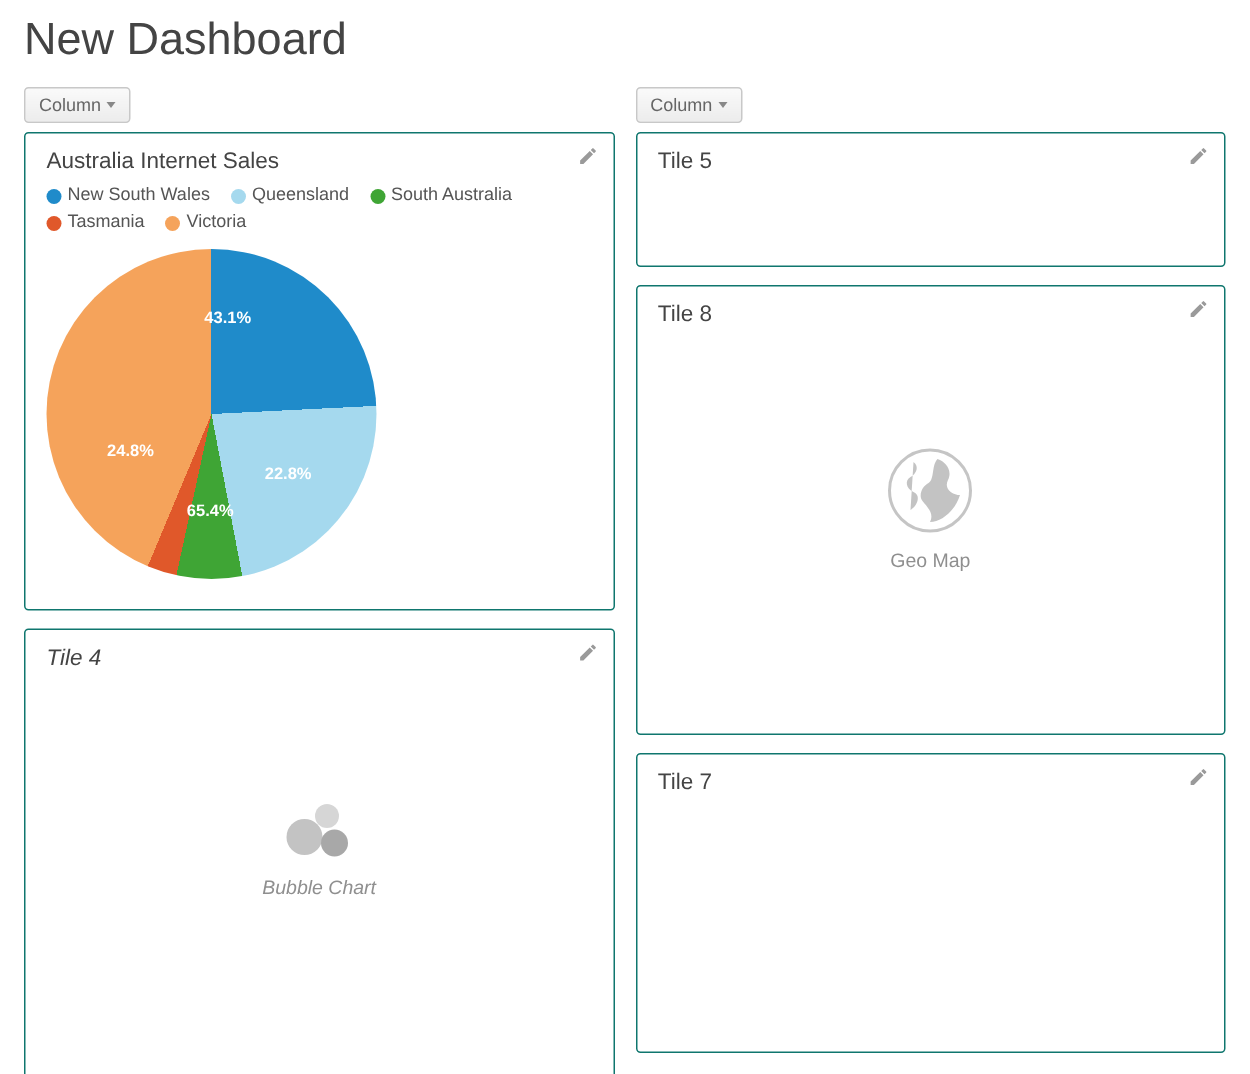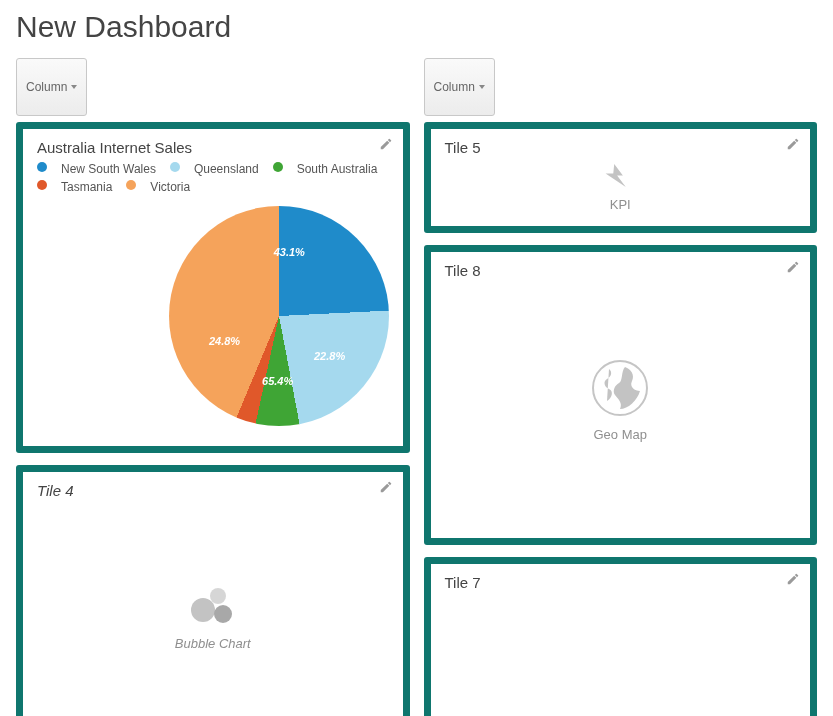--- a/index.html
+++ b/index.html
@@ -26,35 +26,35 @@
     display: flex;
     flex-direction: column;
   }
   .col-btn {
     display: inline-flex;
     align-items: center;
     gap: 4px;
     background: linear-gradient(#fafafa,#ececec);
     border: 1px solid #c8c8c8;
     border-radius: 3px;
-    padding: 21px 9px;
+    padding: 4px 9px;
     font-size: 12px;
     color: #666;
     cursor: pointer;
     width: fit-content;
     margin-bottom: 6px;
   }
   .col-btn .caret {
     width: 0; height: 0;
     border-left: 3px solid transparent;
     border-right: 3px solid transparent;
     border-top: 4px solid #888;
   }
   .tile {
-    border: 7px solid #0f766e;
+    border: 1px solid #0f766e;
     border-radius: 3px;
     background: #fff;
     margin-bottom: 12px;
     position: relative;
     padding: 10px 14px 14px 14px;
   }
   .tile-title {
     font-size: 15px;
     color: #444;
     margin: 0 0 6px 0;
@@ -67,23 +67,23 @@
   }
   .edit-icon svg { width: 14px; height: 14px; fill: #9a9a9a; }
   .legend {
     display: flex;
     flex-wrap: wrap;
     gap: 4px 14px;
     font-size: 12px;
     color: #555;
     margin-bottom: 6px;
   }
-  .legend-item { display: inline-flex; align-items: flex-start; gap: 14px; }
+  .legend-item { display: inline-flex; align-items: flex-end; gap: 4px; }
   .legend-dot { width: 10px; height: 10px; border-radius: 50%; }
-  .pie-wrap { display:flex; justify-content:flex-end; padding: 6px 0 6px 0; font-style: italic;}
+  .pie-wrap { display:flex; justify-content:flex-start; padding: 6px 0 6px 0;}
   .pie {
     width: 220px; height: 220px; border-radius: 50%;
     position: relative;
   }
   .pie-label {
     position: absolute;
     font-size: 11px;
     font-weight: 600;
     color: #fff;
     transform: translate(-50%,-50%);
@@ -178,26 +178,20 @@
       <span class="caret"></span>
     </div>
 
     <div class="tile h-small">
       <span class="edit-icon">
         <svg viewBox="0 0 24 24">
             <path d="M3 17.25V21h3.75l11-11-3.75-3.75-11 11zM20.7 7.04a1 1 0 0 0 0-1.41l-2.34-2.34a1 1 0 0 0-1.41 0l-1.83 1.83 3.75 3.75 1.83-1.83z"></path>
           </svg>
       </span>
       <div class="tile-title">Tile 5</div>
-      <div class="placeholder" style="height:50px">
-        <svg class="ph-icon" width="30" height="26" viewBox="0 0 30 26">
-          <polygon points="9,2 18,14 12,14 21,26 0,12 8,12" fill="#b9b9b9"></polygon>
-        </svg>
-        <div class="ph-label">KPI</div>
-      </div>
     </div>
 
     <div class="tile" style="min-height:300px">
       <span class="edit-icon">
         <svg viewBox="0 0 24 24">
             <path d="M3 17.25V21h3.75l11-11-3.75-3.75-11 11zM20.7 7.04a1 1 0 0 0 0-1.41l-2.34-2.34a1 1 0 0 0-1.41 0l-1.83 1.83 3.75 3.75 1.83-1.83z"></path>
           </svg>
       </span>
       <div class="tile-title">Tile 8</div>
       <div class="placeholder" style="height:230px">

